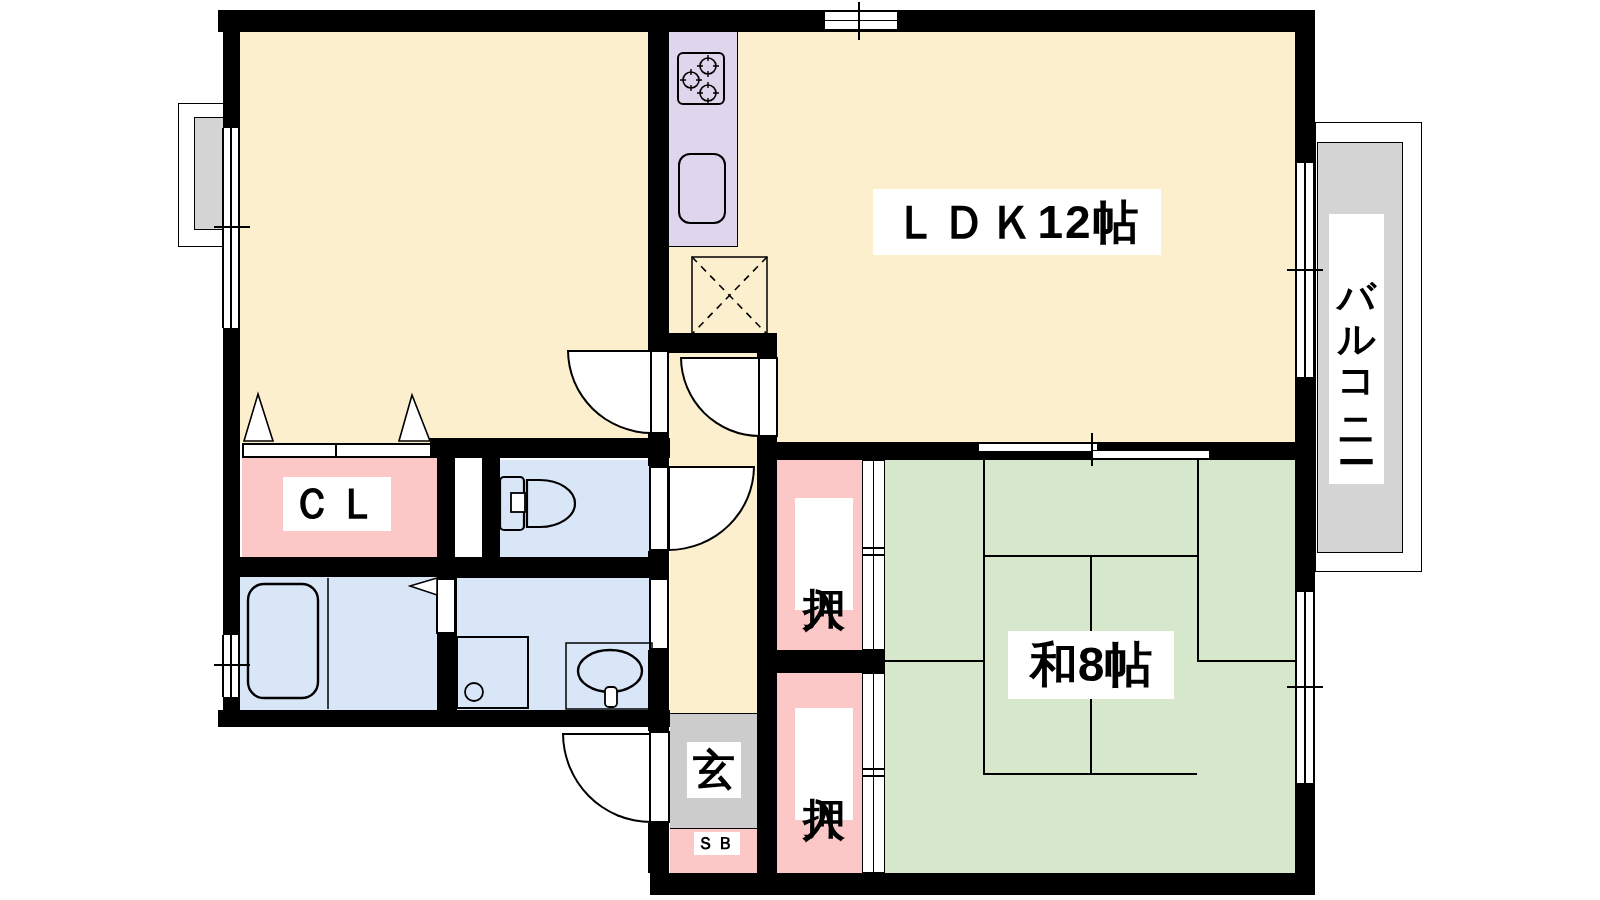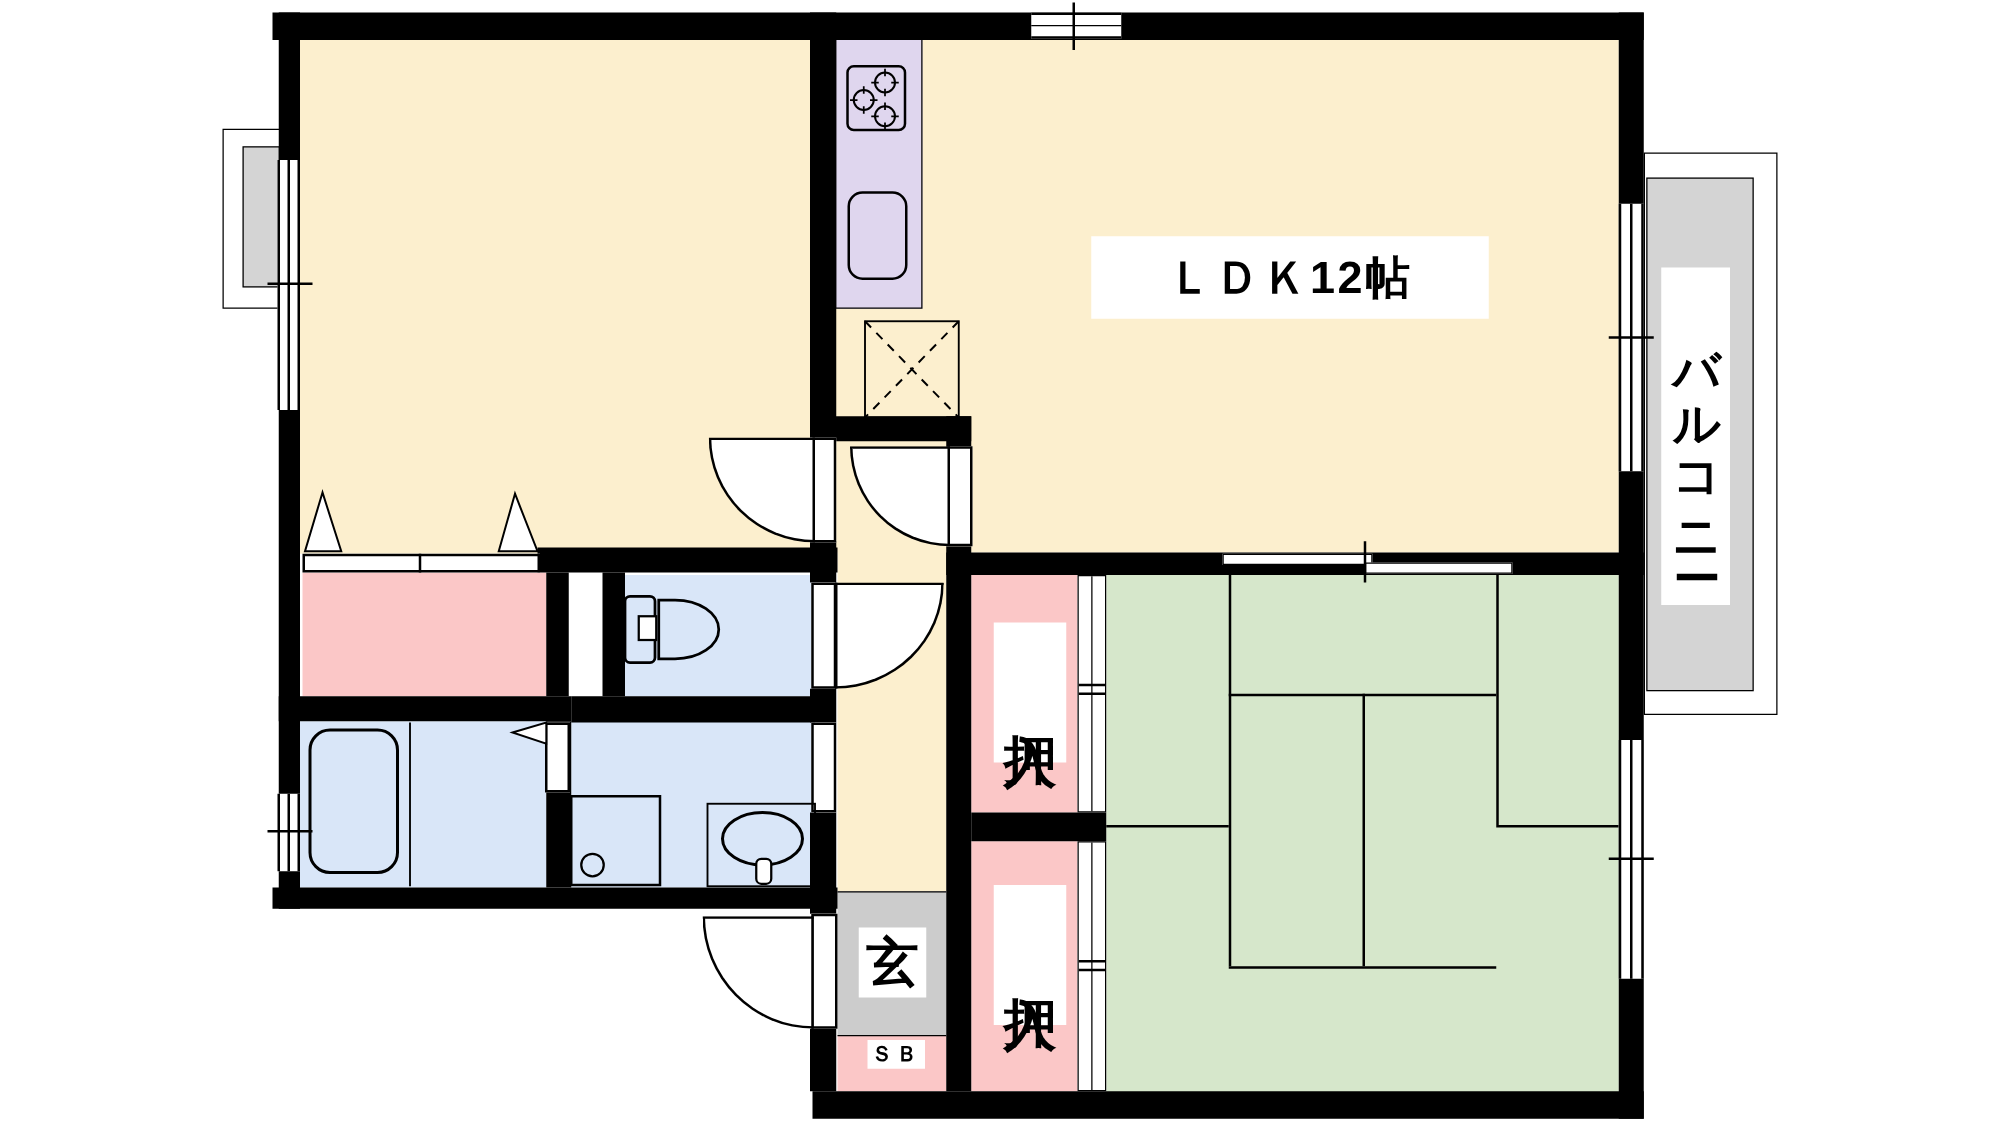--- a/index.html
+++ b/index.html
@@ -175,20 +175,22 @@
     </g>
     <g fill="#fff" stroke="#000">
       <polygon points="410,586 437,578 437,595" stroke-width="1.5"></polygon>
     </g>
     <g fill="#fff" stroke="#000">
       <polygon points="258,394 244,441 273,441" stroke-width="1.6"></polygon>
       <polygon points="412,395 399,441 430,441" stroke-width="1.6"></polygon>
     </g>
   </svg>
 
-  <div class="abs label" style="left:873px;top:189px;width:318px;height:66px;font-size:36px;letter-spacing:2px">ＬＤＫ12帖</div>
+  <div class="abs label" style="left:873px;top:189px;width:288px;height:66px;font-size:46px;letter-spacing:2px">ＬＤＫ12帖</div>
+  <div class="abs label" style="left:1008px;top:631px;width:166px;height:68px;font-size:48px">和8帖</div>
   <div class="abs label vtext" style="left:1329px;top:214px;width:55px;height:270px;font-size:38px;letter-spacing:4px">バルコニー</div>
+  <div class="abs label" style="left:283px;top:477px;width:108px;height:54px;font-size:42px;letter-spacing:4px">ＣＬ</div>
   <div class="abs label vtext" style="left:795px;top:498px;width:58px;height:112px;font-size:42px">押入</div>
   <div class="abs label vtext" style="left:795px;top:708px;width:58px;height:112px;font-size:42px">押入</div>
   <div class="abs label" style="left:687px;top:742px;width:54px;height:56px;font-size:42px">玄</div>
   <div class="abs label" style="left:694px;top:832px;width:46px;height:23px;font-size:17px;letter-spacing:3px">ＳＢ</div>
 
 </div>
 
 </body></html>

